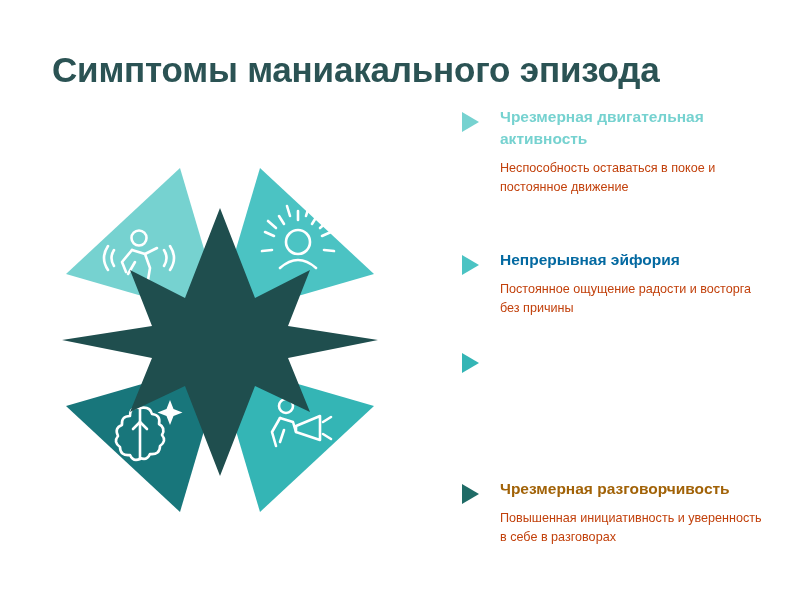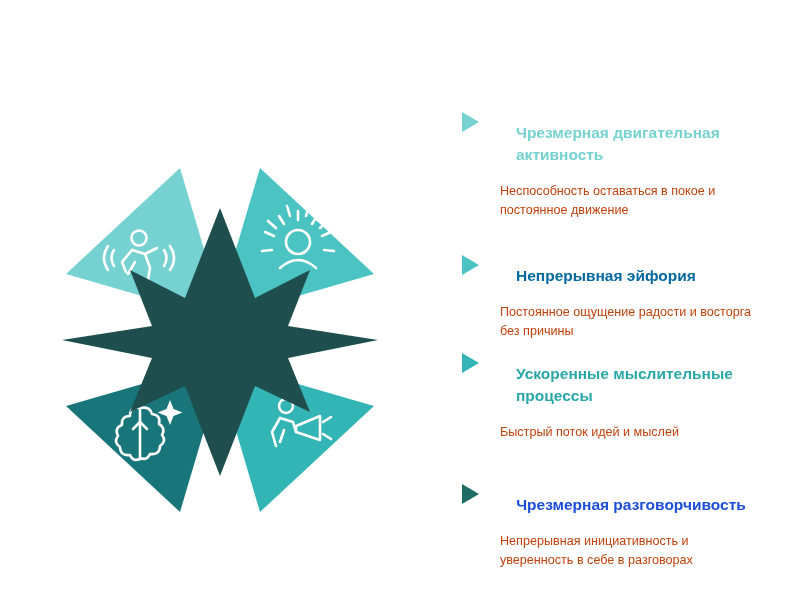--- a/index.html
+++ b/index.html
@@ -78,35 +78,36 @@
     border-left: 17px solid #76d2d0;
   }
   .item-body {
     margin-left: 38px;
   }
   .item-title {
     font-size: 15.5px;
     font-weight: bold;
     line-height: 1.42;
     color: #76d2d0;
-    margin: 16px;
+    margin: 0;
   }
   .item-desc {
     font-size: 12.6px;
     font-weight: normal;
     line-height: 1.52;
     color: #c2410c;
     margin: 9px 0 0 0;
   }
 </style>
 </head>
 <body>
 
 <div class="page">
 
+  <h1 class="title">Симптомы маниакального эпизода</h1>
 
   <div class="graphic">
     <svg viewBox="0 0 360 380" xmlns="http://www.w3.org/2000/svg">
 
       <g>
         <polygon points="26,124 140,18 185,170" fill="#76d2d0"></polygon>
         <g fill="none" stroke="#ffffff" stroke-width="2.6" stroke-linecap="round" stroke-linejoin="round">
           <circle cx="99" cy="88" r="7.5"></circle>
           <path d="M92 100 L82 112 L86 122"></path>
           <path d="M92 100 L105 104 L110 118 L108 130"></path>
@@ -182,28 +183,24 @@
     <div class="item item-1">
       <span class="bullet" style="border-left-color:#4bc3c3;"></span>
       <div class="item-body">
         <div class="item-title" style="color:#0369a1;">Непрерывная эйфория</div>
         <div class="item-desc">Постоянное ощущение радости и восторга без причины</div>
       </div>
     </div>
 
     <div class="item item-2">
       <span class="bullet" style="border-left-color:#34b5b5;"></span>
-      <div class="item-body">
-        <div class="item-title" style="color:#2aa8a8;">Ускоренные мыслительные процессы</div>
-        <div class="item-desc">Быстрый поток идей и мыслей</div>
-      </div>
     </div>
 
     <div class="item item-3">
       <span class="bullet" style="border-left-color:#1f6b66;"></span>
       <div class="item-body">
-        <div class="item-title" style="color:#1d4ed8;text-align:center;">Чрезмерная разговорчивость</div>
-        <div class="item-desc">Непрерывная инициативность и уверенность в себе в разговорах</div>
+        <div class="item-title" style="color:#a16207;">Чрезмерная разговорчивость</div>
+        <div class="item-desc">Повышенная инициативность и уверенность в себе в разговорах</div>
       </div>
     </div>
 
   </div>
 </div>
 
 </body></html>

